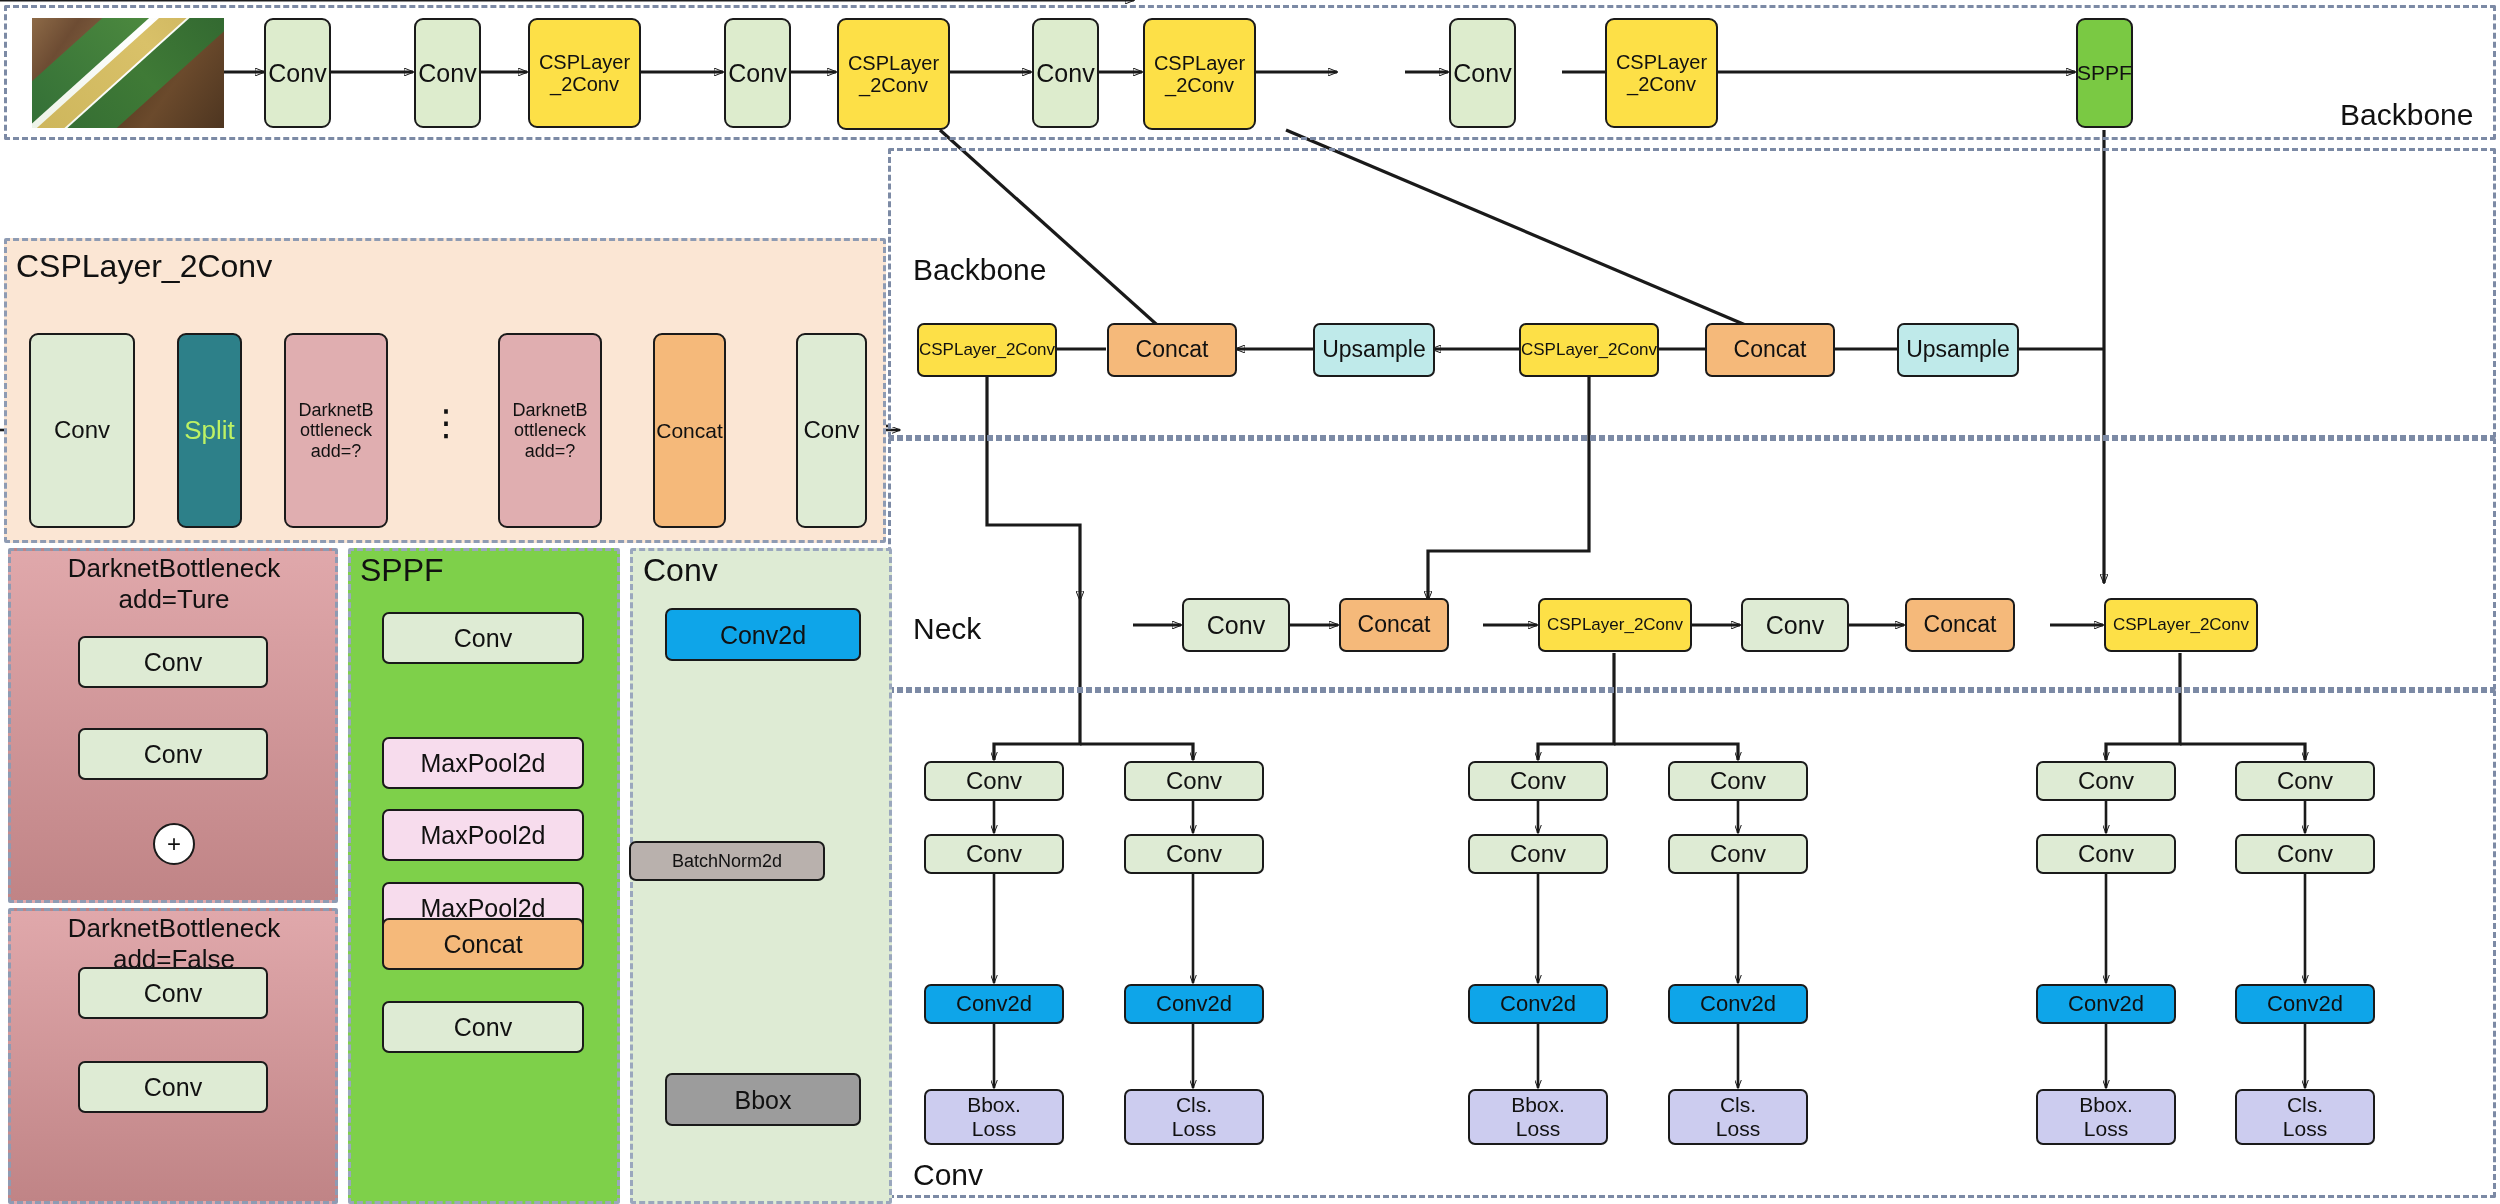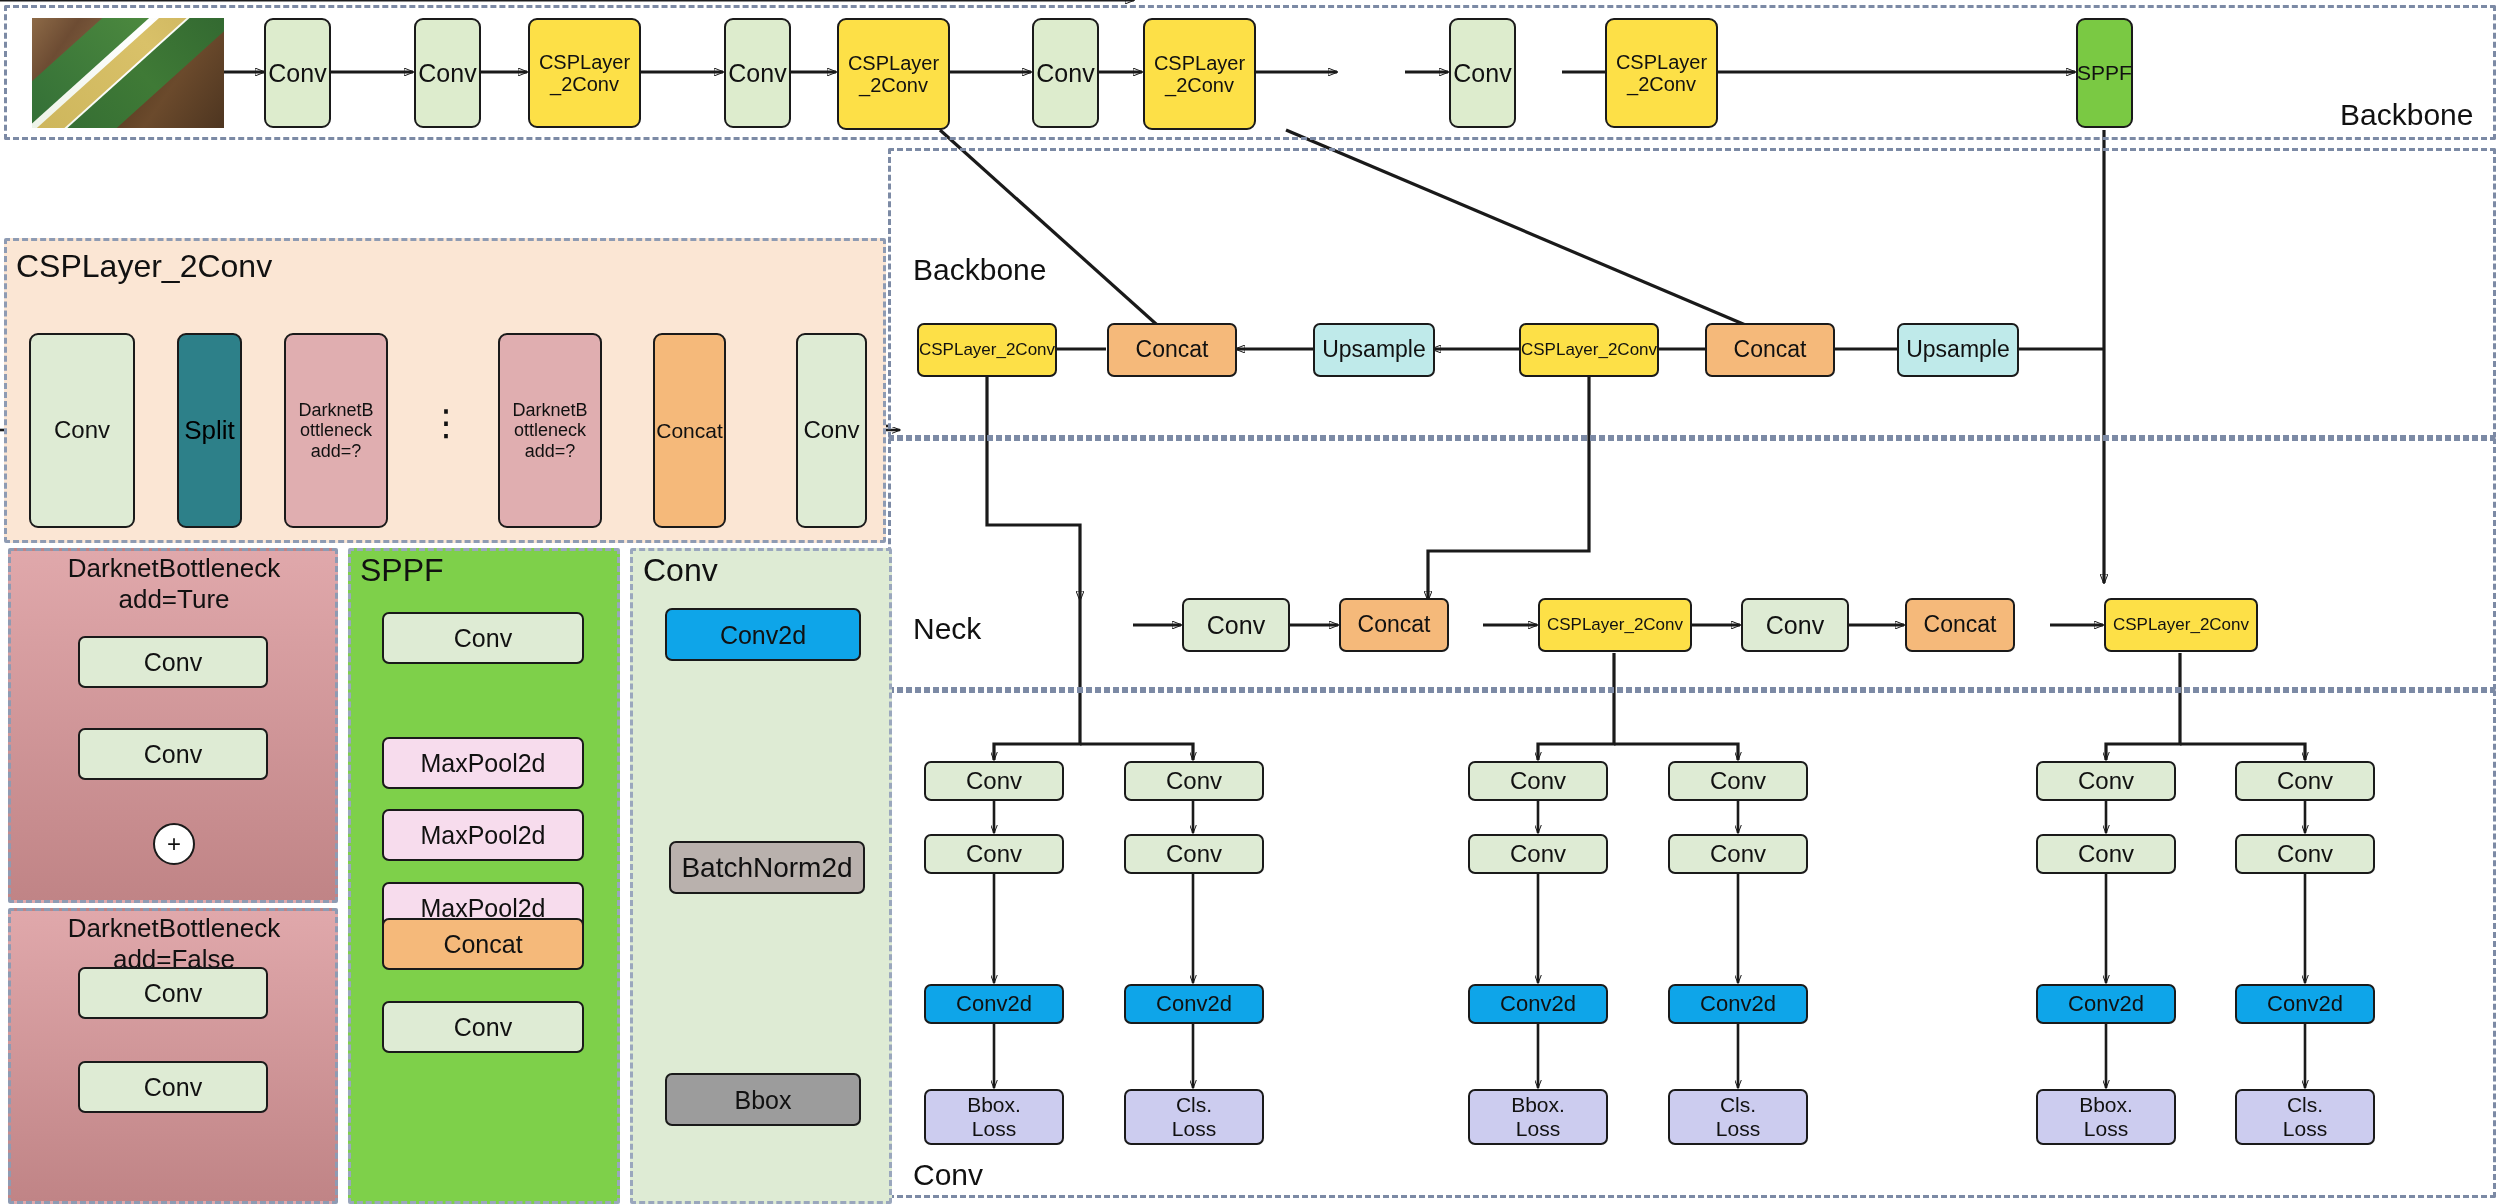--- a/index.html
+++ b/index.html
@@ -16,21 +16,21 @@
 
   .region-label{position:absolute;color:#111;white-space:nowrap;}
 
   
   .node{position:absolute;box-sizing:border-box;border:2.5px solid #1a1a1a;border-radius:9px;
         display:flex;align-items:center;justify-content:center;text-align:center;
         color:#111;line-height:1.12;white-space:pre-line;padding:2px 3px;}
   .green   {background:#ddeccd;}
   .peach   {background:#fde047;}
   .orange  {background:#f5b97a;}
-  .teal    {background:#2d8089;color:#000000;}
+  .teal    {background:#2d8089;color:#bef264;}
   .cyan    {background:#bfeaea;}
   .pink    {background:#e0aeb0;}
   .salmon  {background:#0ea5e9;}
   .lav     {background:#ccccef;}
   .maxpool {background:#f7dced;margin-top:36px;}
   .bn      {background:#b9b1ad;}
   .silu    {background:#9c9c9c;}
   .leafgreen{background:#7ac943;}
   .lightgreen{background:#deebd4;}
 
@@ -286,21 +286,21 @@
   <div class="node lightgreen sq" style="left:78px;top:1061px;width:190px;height:52px;font-size:25px;">Conv</div>
 
   <div class="node lightgreen sq" style="left:382px;top:612px;width:202px;height:52px;font-size:25px;">Conv</div>
   <div class="node maxpool sq" style="left:382px;top:701px;width:202px;height:52px;font-size:25px;">MaxPool2d</div>
   <div class="node maxpool sq" style="left:382px;top:773px;width:202px;height:52px;font-size:25px;">MaxPool2d</div>
   <div class="node maxpool sq" style="left:382px;top:846px;width:202px;height:52px;font-size:25px;">MaxPool2d</div>
   <div class="node orange sq" style="left:382px;top:918px;width:202px;height:52px;font-size:25px;">Concat</div>
   <div class="node lightgreen sq" style="left:382px;top:1001px;width:202px;height:52px;font-size:25px;">Conv</div>
 
   <div class="node salmon sq" style="left:665px;top:608px;width:196px;height:53px;font-size:25px;">Conv2d</div>
-  <div class="node bn sq" style="left:669px;top:841px;width:196px;height:53px;font-size:28px;">BatchNorm2d</div>
+  <div class="node bn sq" style="left:629px;top:841px;width:196px;height:40px;font-size:18px;">BatchNorm2d</div>
   <div class="node silu sq" style="left:665px;top:1073px;width:196px;height:53px;font-size:25px;">Bbox</div>
 
   <div class="node peach sq" style="left:917px;top:323px;width:140px;height:54px;font-size:17px;">CSPLayer_2Conv</div>
   <div class="node orange sq" style="left:1107px;top:323px;width:130px;height:54px;font-size:23px;">Concat</div>
   <div class="node cyan sq" style="left:1313px;top:323px;width:122px;height:54px;font-size:23px;">Upsample</div>
   <div class="node peach sq" style="left:1519px;top:323px;width:140px;height:54px;font-size:17px;">CSPLayer_2Conv</div>
   <div class="node orange sq" style="left:1705px;top:323px;width:130px;height:54px;font-size:23px;">Concat</div>
   <div class="node cyan sq" style="left:1897px;top:323px;width:122px;height:54px;font-size:23px;">Upsample</div>
 
   <div class="node lightgreen sq" style="left:1182px;top:598px;width:108px;height:54px;font-size:25px;">Conv</div>

